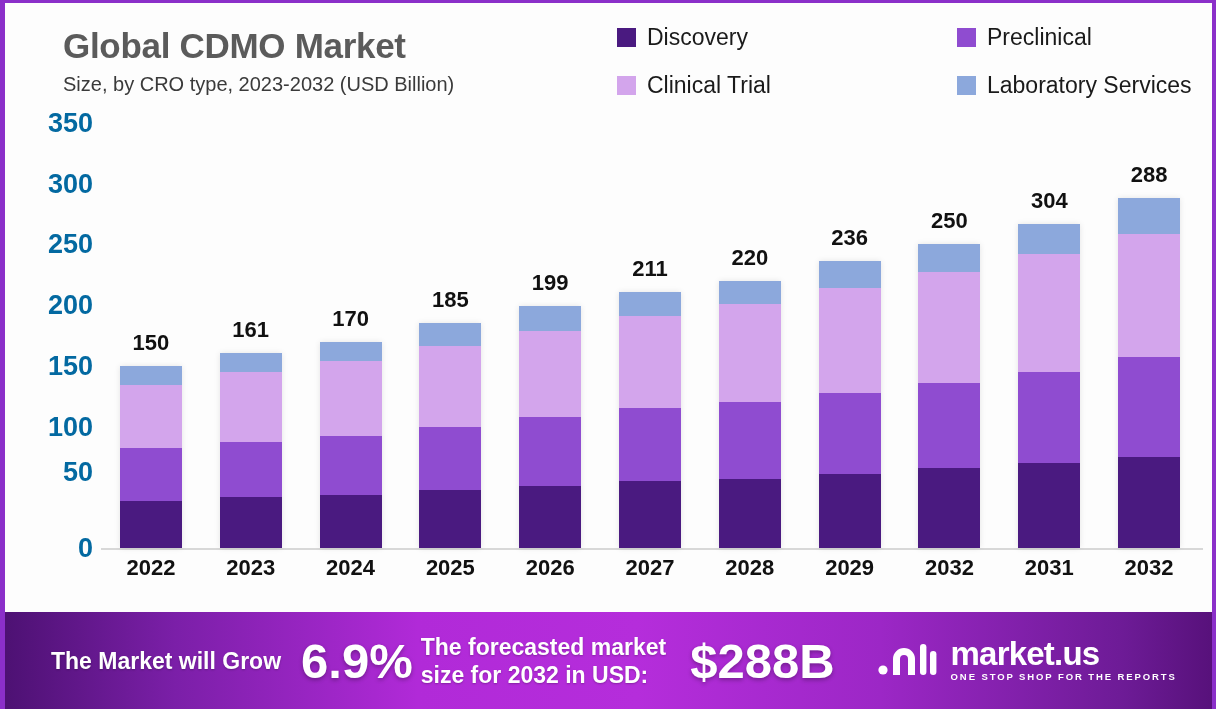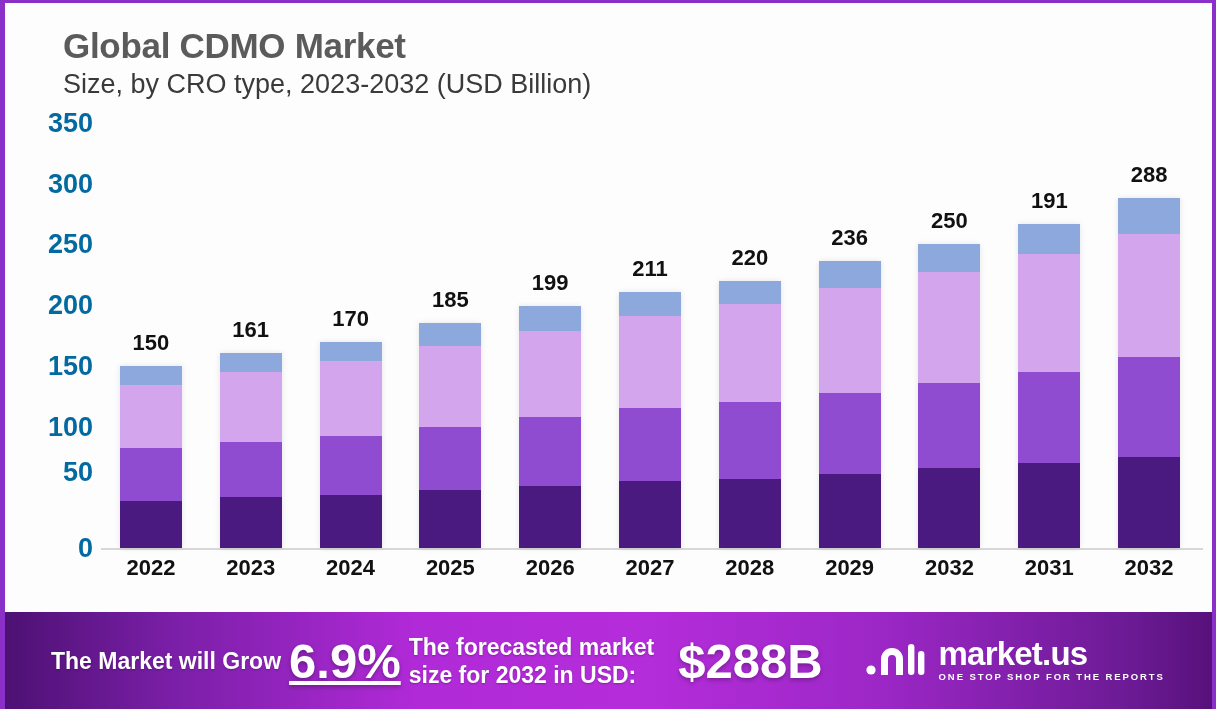--- a/index.html
+++ b/index.html
@@ -40,21 +40,21 @@
   .chart-title {
     font-size: 35px;
     font-weight: bold;
     color: #5b5b5b;
     letter-spacing: -0.3px;
     line-height: 42px;
     white-space: nowrap;
   }
 
   .chart-subtitle {
-    font-size: 27px;
+    font-size: 20px;
     font-weight: normal;
     color: #3a3a3a;
     line-height: 30px;
     margin-top: 2px;
     white-space: nowrap;
   }
 
   
   .legend {
     position: absolute;
@@ -206,21 +206,21 @@
     text-shadow: 0 1px 2px rgba(0,0,0,0.25);
   }
 
   .banner-big {
     font-size: 49px;
     font-weight: bold;
     white-space: nowrap;
     text-shadow: 0 2px 4px rgba(0,0,0,0.3);
   }
 
-  .banner-gap-a { margin-left: 8px; text-decoration: underline; }
+  .banner-gap-a { margin-left: 20px; }
   .banner-gap-b { margin-left: 8px; }
   .banner-gap-c { margin-left: 24px; }
 
   .logo {
     display: flex;
     align-items: center;
     margin-left: 42px;
   }
 
   .logo-mark { margin-right: 12px; }
@@ -245,20 +245,38 @@
 <body>
 
 <div id="infographic">
 
   <div class="header">
     <div class="title-block">
       <div class="chart-title">Global CDMO Market</div>
       <div class="chart-subtitle">Size, by CRO type, 2023-2032 (USD Billion)</div>
     </div>
 
+    <div class="legend">
+      <div class="legend-item">
+        <span class="legend-swatch" style="background:#4A1A80"></span>
+        <span class="legend-label">Discovery</span>
+      </div>
+      <div class="legend-item narrow">
+        <span class="legend-swatch" style="background:#8F4CD0"></span>
+        <span class="legend-label">Preclinical</span>
+      </div>
+      <div class="legend-item">
+        <span class="legend-swatch" style="background:#D3A5EC"></span>
+        <span class="legend-label">Clinical Trial</span>
+      </div>
+      <div class="legend-item narrow">
+        <span class="legend-swatch" style="background:#8CA8DC"></span>
+        <span class="legend-label">Laboratory Services</span>
+      </div>
+    </div>
   </div>
 
   <div class="plot">
     <div class="y-axis" id="y-axis">
         <div class="y-tick" style="top: 425px;">0</div>
         <div class="y-tick" style="top: 349px;">50</div>
         <div class="y-tick" style="top: 303.571px;">100</div>
         <div class="y-tick" style="top: 242.857px;">150</div>
         <div class="y-tick" style="top: 182.143px;">200</div>
         <div class="y-tick" style="top: 121.429px;">250</div>
@@ -348,21 +366,21 @@
           </div>
           <div class="bar-total" style="bottom: 313.571px;">250</div>
         </div>
         <div class="bar-group" style="left: 917.273px;">
           <div class="bar-stack">
             <div class="seg" style="height: 85px; background: rgb(74, 26, 128);"></div>
             <div class="seg" style="height: 91.0714px; background: rgb(143, 76, 208);"></div>
             <div class="seg" style="height: 117.786px; background: rgb(211, 165, 236);"></div>
             <div class="seg" style="height: 30.3571px; background: rgb(140, 168, 220);"></div>
           </div>
-          <div class="bar-total" style="bottom: 334.214px;">191</div>
+          <div class="bar-total" style="bottom: 334.214px;">304</div>
         </div>
         <div class="bar-group" style="left: 1017.09px;">
           <div class="bar-stack">
             <div class="seg" style="height: 91.0714px; background: rgb(74, 26, 128);"></div>
             <div class="seg" style="height: 99.5714px; background: rgb(143, 76, 208);"></div>
             <div class="seg" style="height: 123.857px; background: rgb(211, 165, 236);"></div>
             <div class="seg" style="height: 35.2143px; background: rgb(140, 168, 220);"></div>
           </div>
           <div class="bar-total" style="bottom: 359.714px;">288</div>
         </div>

